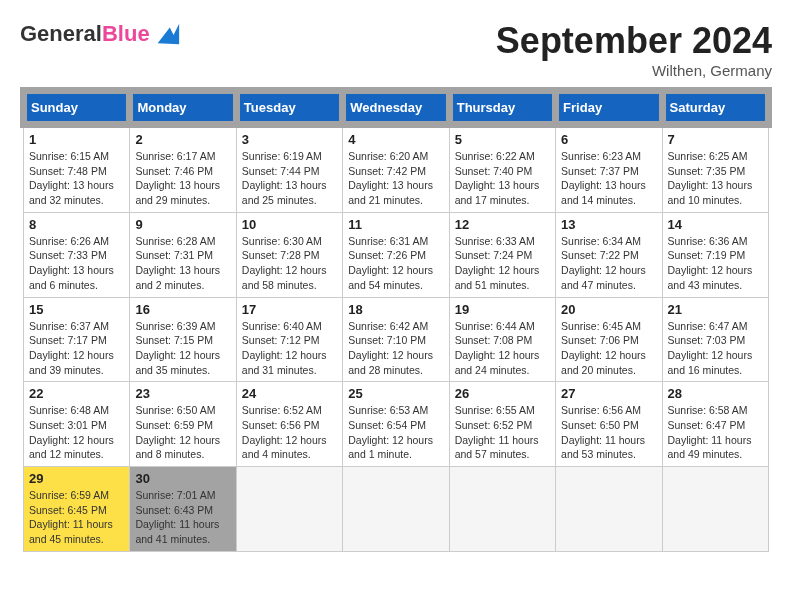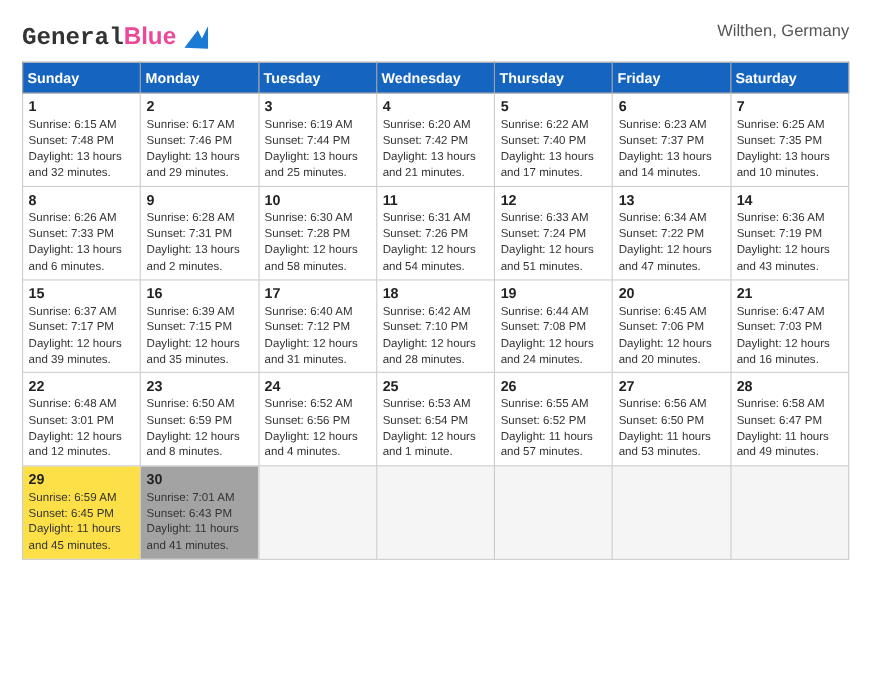--- a/index.html
+++ b/index.html
@@ -18,21 +18,21 @@
     }
     .logo {
       display: flex;
       align-items: center;
     }
     .logo-text {
       font-size: 22px;
       font-weight: bold;
       line-height: 1.1;
     }
-    .logo-general { color: #333; font-family: Liberation Mono, monospace; }
+    .logo-general { color: #333; }
     .logo-blue { color: #ec4899; }
     .logo-icon {
       width: 28px;
       height: 28px;
       margin-left: 3px;
       margin-right: 0;
     }
     .title-block { text-align: right; }
     .month-title {
       font-size: 36px;
@@ -48,21 +48,21 @@
       border-collapse: collapse;
       font-size: 11px;
     }
     .calendar th {
       background: #1565c0;
       color: #fff;
       padding: 6px 4px;
       text-align: left;
       font-size: 13px;
       font-weight: bold;
-      border: 1px solid #a3a3a3;
+      border: 7px solid #a3a3a3;
     }
     .calendar td {
       border: 1px solid #ccc;
       vertical-align: top;
       padding: 4px 5px;
       width: calc(100% / 7);
       min-height: 80px;
       background: #fff;
     }
     .calendar tr:last-child td {
@@ -92,20 +92,21 @@
           <span class="logo-general">General</span><span class="logo-blue">Blue</span>
         </span>
 
         <svg class="logo-icon" viewBox="0 0 30 30" xmlns="http://www.w3.org/2000/svg">
           <polygon points="5,25 18,8 22,16 28,4 28,26" fill="#1a7ad4"></polygon>
         </svg>
       </div>
     </div>
   </div>
   <div class="title-block">
+    <div class="month-title">September 2024</div>
     <div class="subtitle">Wilthen, Germany</div>
   </div>
 </div>
 
 <table class="calendar">
   <thead>
     <tr>
       <th>Sunday</th>
       <th>Monday</th>
       <th>Tuesday</th>

